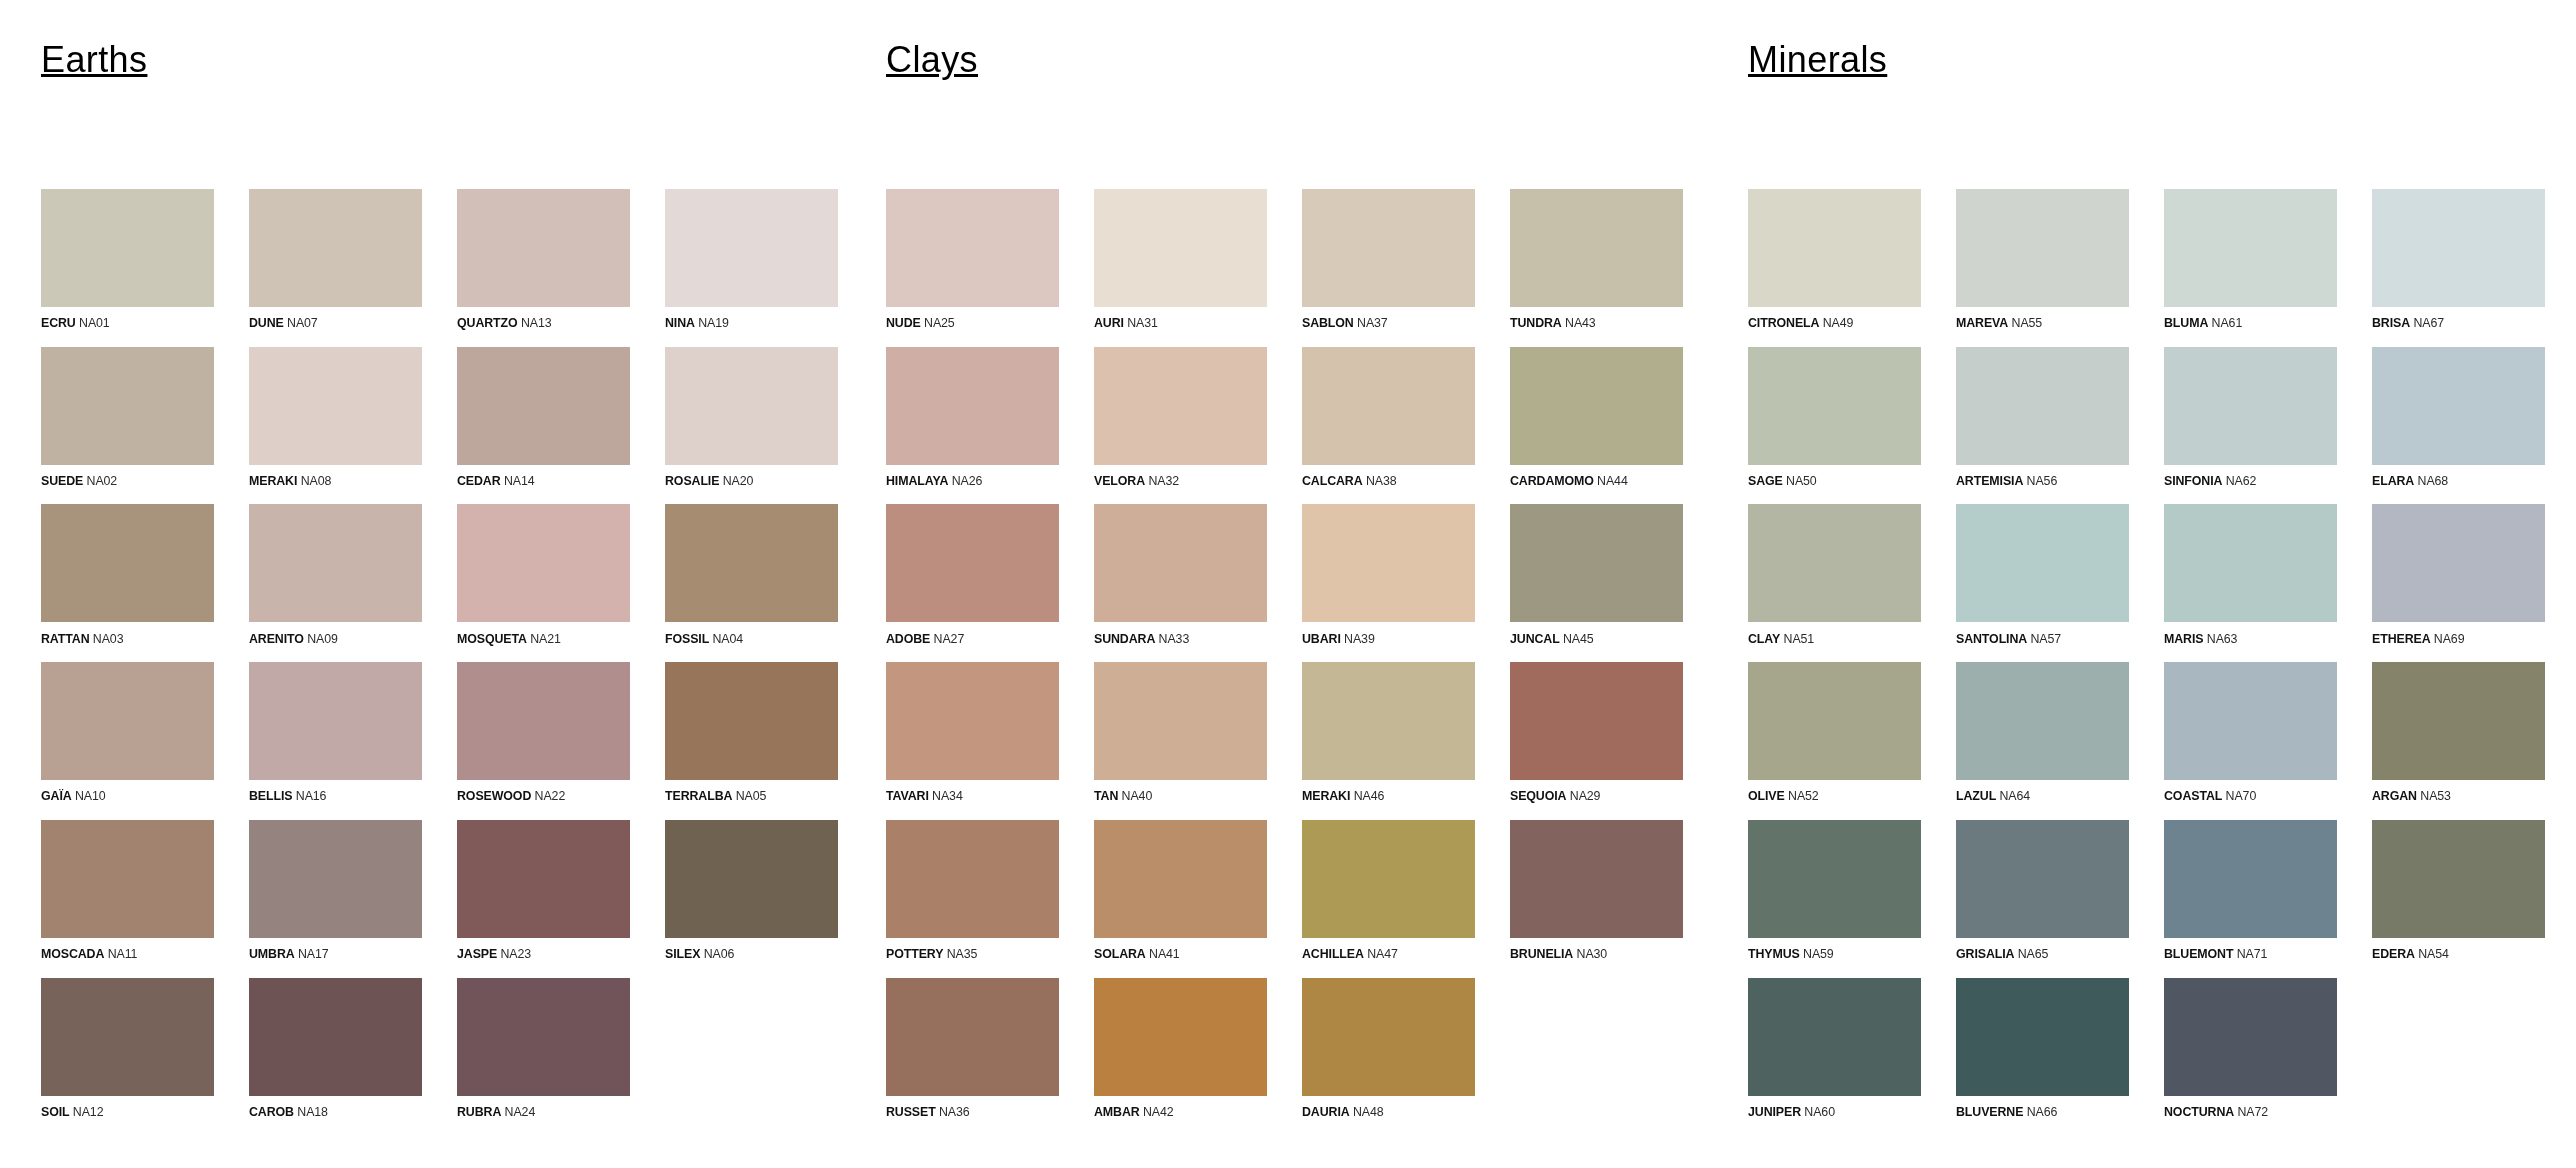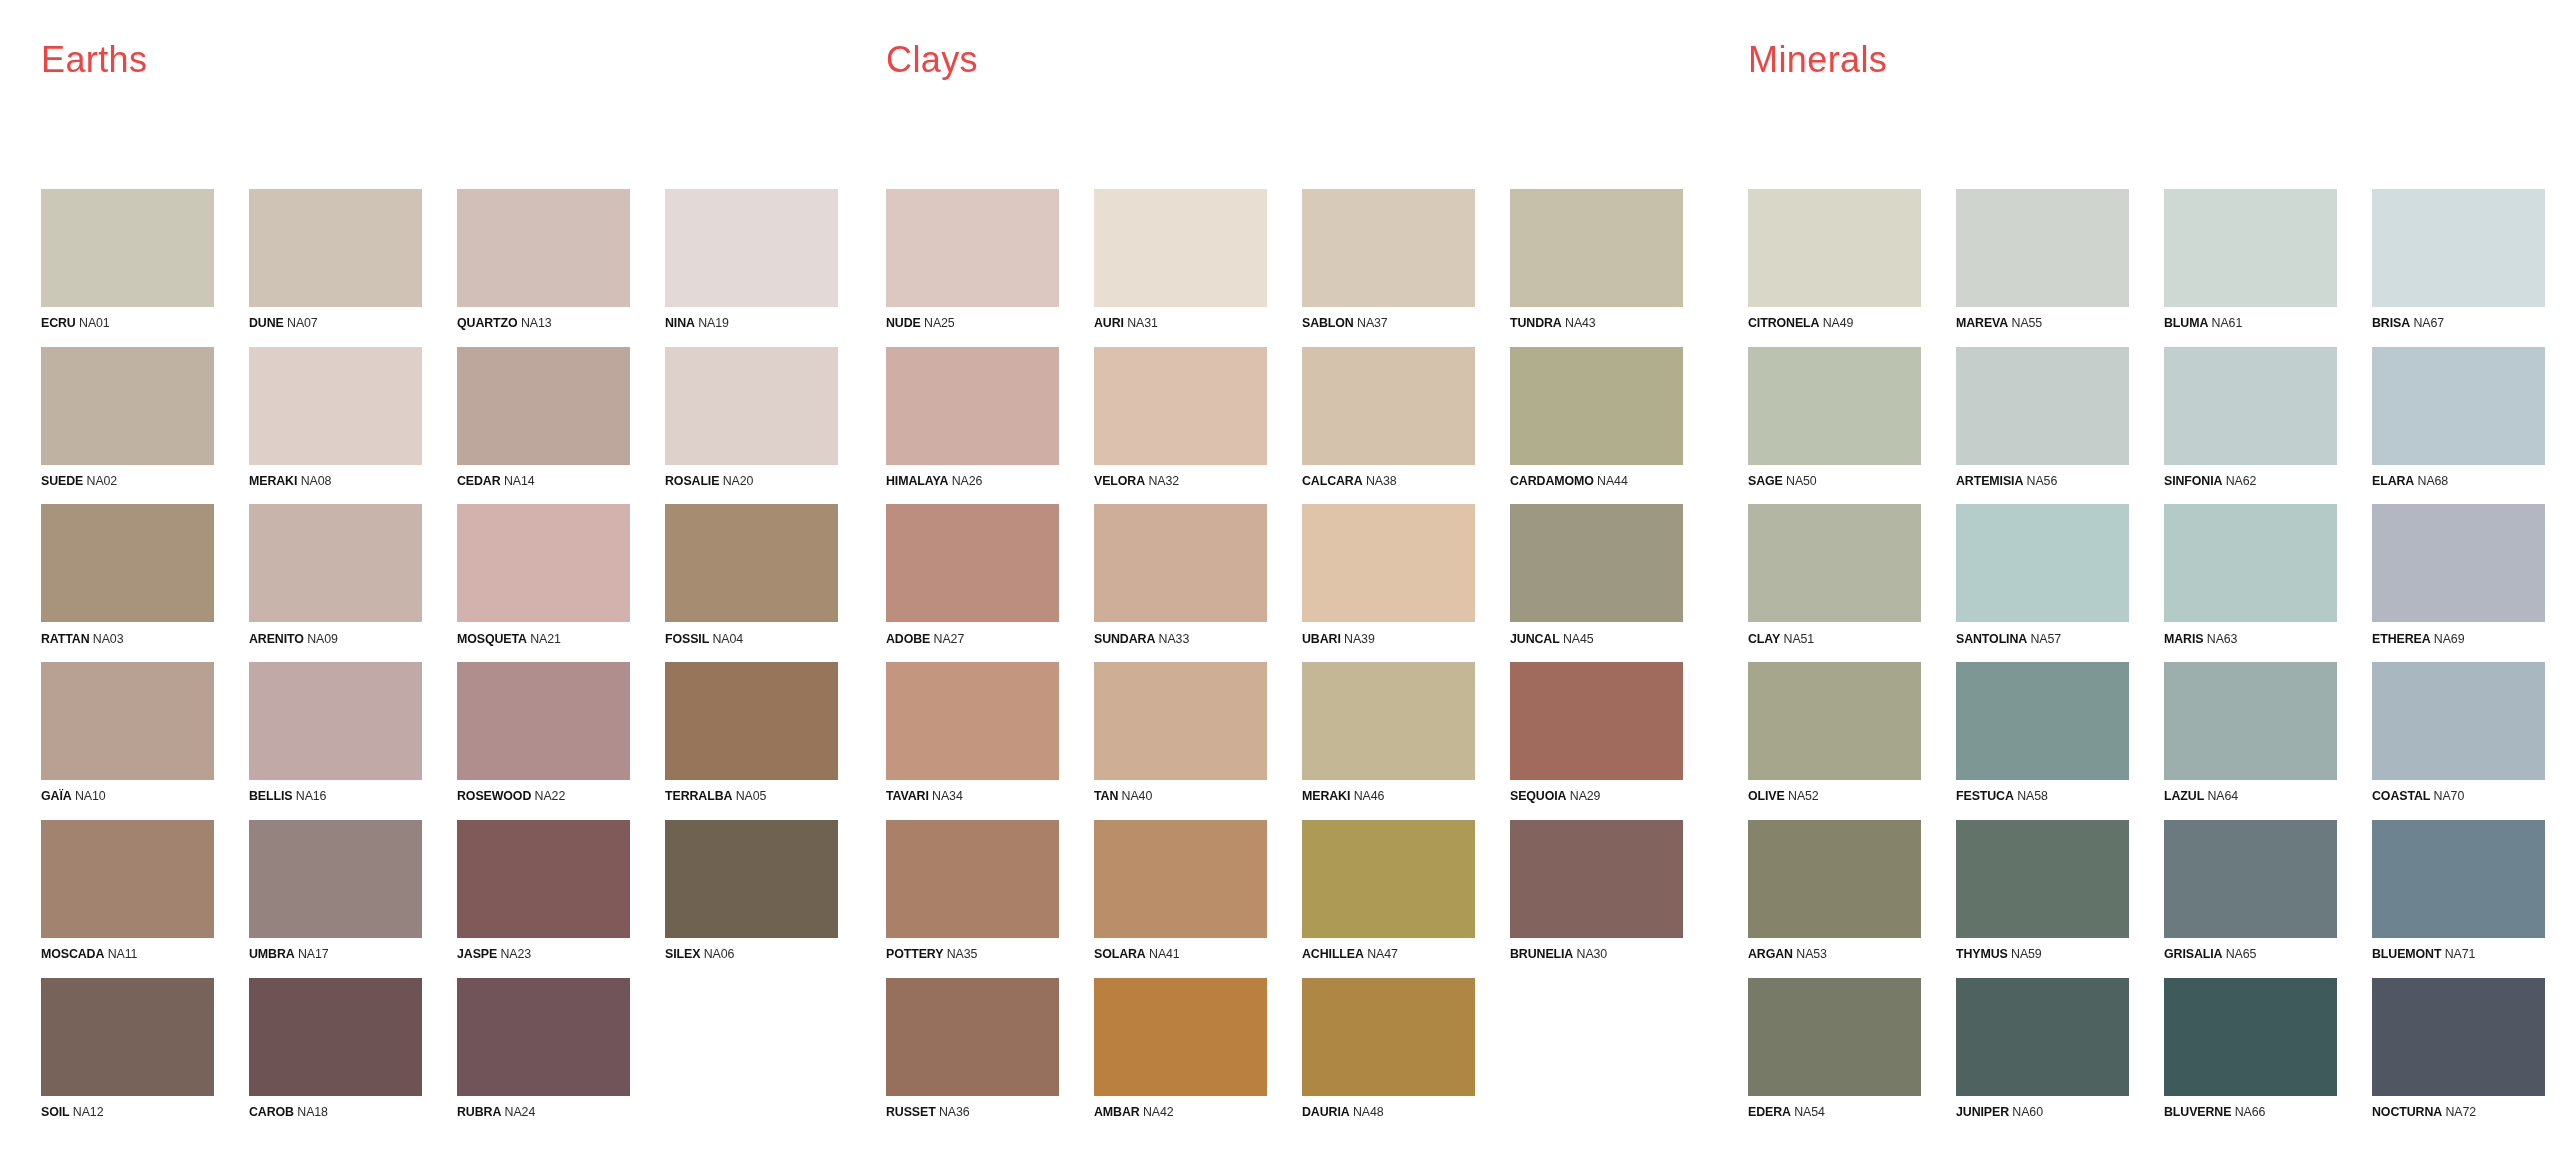--- a/index.html
+++ b/index.html
@@ -36,25 +36,26 @@
 
   .section-earths  { width: 868px; padding-left: 41px; }
   .section-clays   { width: 868px; padding-left: 18px; }
   .section-minerals{ width: 841px; padding-left: 12px; }
 
   .section-title {
     font-family: "Liberation Sans", sans-serif;
     font-size: 36px;
     font-weight: 300;
     letter-spacing: 0.4px;
-    color: #ef4444;
+    color: #000000;
     line-height: 1;
     margin-top: 42px;
     margin-bottom: 0;
     white-space: nowrap;
+    text-decoration: underline;
   }
 
   .swatch-grid {
     display: grid;
     grid-template-columns: repeat(4, 173px);
     column-gap: 35px;
     row-gap: 17px;
     margin-top: 111px;
   }
 
@@ -342,24 +343,20 @@
           </div>
           <div class="swatch-cell">
             <div class="swatch-chip" style="background-color: rgb(178, 183, 194);"></div>
             <div class="swatch-label"><span class="swatch-name">ETHEREA</span> <span class="swatch-code">NA69</span></div>
           </div>
           <div class="swatch-cell">
             <div class="swatch-chip" style="background-color: rgb(165, 166, 140);"></div>
             <div class="swatch-label"><span class="swatch-name">OLIVE</span> <span class="swatch-code">NA52</span></div>
           </div>
           <div class="swatch-cell">
-            <div class="swatch-chip" style="background-color: rgb(125, 151, 149);"></div>
-            <div class="swatch-label"><span class="swatch-name">FESTUCA</span> <span class="swatch-code">NA58</span></div>
-          </div>
-          <div class="swatch-cell">
             <div class="swatch-chip" style="background-color: rgb(156, 175, 172);"></div>
             <div class="swatch-label"><span class="swatch-name">LAZUL</span> <span class="swatch-code">NA64</span></div>
           </div>
           <div class="swatch-cell">
             <div class="swatch-chip" style="background-color: rgb(169, 184, 192);"></div>
             <div class="swatch-label"><span class="swatch-name">COASTAL</span> <span class="swatch-code">NA70</span></div>
           </div>
           <div class="swatch-cell">
             <div class="swatch-chip" style="background-color: rgb(133, 131, 106);"></div>
             <div class="swatch-label"><span class="swatch-name">ARGAN</span> <span class="swatch-code">NA53</span></div>

